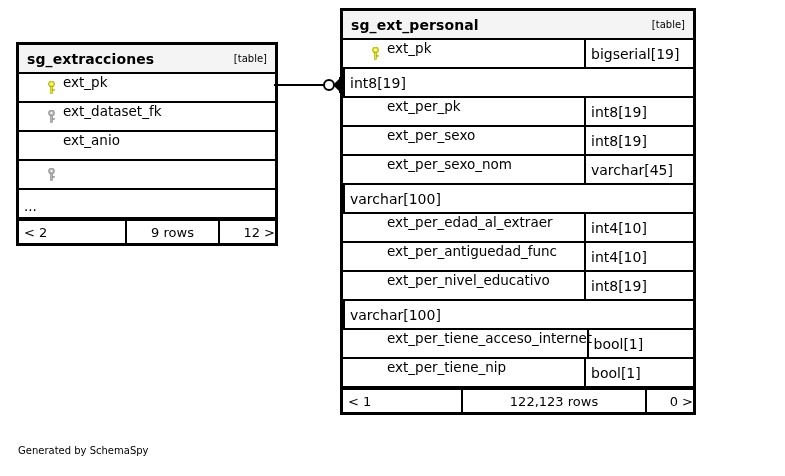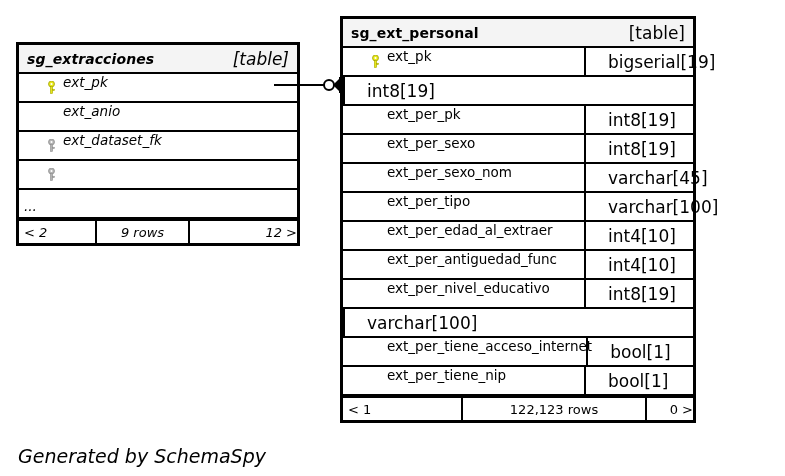--- a/index.html
+++ b/index.html
@@ -33,21 +33,21 @@
     height: 29px;
     padding: 0 8px;
   }
   .entity-title {
     font-weight: bold;
     font-size: 14px;
     letter-spacing: 0.1px;
     white-space: nowrap;
   }
   .entity-tag {
-    font-size: 17px;
+    font-size: 10px;
     white-space: nowrap;
     text-align: center;
   }
 
   .col-row {
     display: flex;
     align-items: stretch;
     border-bottom: 2px solid #000000;
     box-sizing: border-box;
     height: 29px;
@@ -61,22 +61,22 @@
     padding-left: 22px;
     font-size: 13.5px;
     white-space: nowrap;
     box-sizing: border-box;
   }
   .col-type {
     display: flex;
     align-items: center;
     box-sizing: border-box;
     border-left: 2px solid #000000;
-    padding-left: 22px;
-    font-size: 17px;
+    padding-left: 5px;
+    font-size: 14px;
     white-space: nowrap;
   }
 
   .keyslot {
     width: 20px;
     min-width: 20px;
     display: flex;
     align-items: center;
     justify-content: center;
     margin-right: 2px;
@@ -114,29 +114,28 @@
   .connector {
     position: absolute;
     pointer-events: none;
   }
 
   
   .caption {
     position: absolute;
     left: 18px;
     top: 445px;
-    font-size: 19px;
-    white-space: nowrap;
-    font-style: italic;
+    font-size: 10px;
+    white-space: nowrap;
   }
 </style>
 </head>
 <body>
 
-<div class="entity" id="left-entity" style="left:16px; top:42px; width:284px;font-style:italic;">
+<div class="entity" id="left-entity" style="left:16px; top:42px; width:262px;">
 
   <div class="entity-header">
     <span class="entity-title">sg_extracciones</span>
     <span class="entity-tag">[table]</span>
   </div>
 
   <div class="col-row">
     <div class="col-name">
       <span class="keyslot">
         <svg class="key-icon" width="11" height="13" viewBox="0 0 11 13" aria-hidden="true">
@@ -145,66 +144,66 @@
           <rect x="4.3" y="5.4" width="2.4" height="7.2" fill="#e8e817" stroke="#9a9a00" stroke-width="0.5"></rect>
           <rect x="6.5" y="8.2" width="2.1" height="1.5" fill="#e8e817" stroke="#9a9a00" stroke-width="0.5"></rect>
         </svg>
       </span>
       <span class="col-label">ext_pk</span>
     </div>
   </div>
 
   <div class="col-row">
     <div class="col-name">
-      <span class="keyslot"></span>
-      <span class="col-label">ext_anio</span>
-    </div>
-  </div>
-
-  <div class="col-row">
-    <div class="col-name">
       <span class="keyslot">
         <svg class="key-icon" width="11" height="13" viewBox="0 0 11 13" aria-hidden="true">
           <circle cx="5.5" cy="3" r="3" fill="#b3b3b3" stroke="#8a8a8a" stroke-width="0.7"></circle>
           <circle cx="5.5" cy="3" r="1.1" fill="#ffffff"></circle>
           <rect x="4.3" y="5.4" width="2.4" height="7.2" fill="#b3b3b3" stroke="#8a8a8a" stroke-width="0.5"></rect>
           <rect x="6.5" y="8.2" width="2.1" height="1.5" fill="#b3b3b3" stroke="#8a8a8a" stroke-width="0.5"></rect>
         </svg>
       </span>
       <span class="col-label">ext_dataset_fk</span>
     </div>
   </div>
 
   <div class="col-row">
     <div class="col-name">
+      <span class="keyslot"></span>
+      <span class="col-label">ext_anio</span>
+    </div>
+  </div>
+
+  <div class="col-row">
+    <div class="col-name">
       <span class="keyslot">
         <svg class="key-icon" width="11" height="13" viewBox="0 0 11 13" aria-hidden="true">
           <circle cx="5.5" cy="3" r="3" fill="#b3b3b3" stroke="#8a8a8a" stroke-width="0.7"></circle>
           <circle cx="5.5" cy="3" r="1.1" fill="#ffffff"></circle>
           <rect x="4.3" y="5.4" width="2.4" height="7.2" fill="#b3b3b3" stroke="#8a8a8a" stroke-width="0.5"></rect>
           <rect x="6.5" y="8.2" width="2.1" height="1.5" fill="#b3b3b3" stroke="#8a8a8a" stroke-width="0.5"></rect>
         </svg>
       </span>
     </div>
   </div>
 
   <div class="col-row ellipsis-row">
     <div class="col-name">
       <span class="col-label">...</span>
     </div>
   </div>
 
   <div class="entity-footer">
     <div class="foot-prev" style="width:76px;">&lt; 2</div>
-    <div class="foot-rows" style="width:95px;">9 rows</div>
+    <div class="foot-rows" style="width:95px;margin-left:30px;">9 rows</div>
     <div class="foot-next" style="flex:1 1 auto;">12 &gt;</div>
   </div>
 </div>
 
-<div class="entity" id="right-entity" style="left:340px; top:16px; width:356px;">
+<div class="entity" id="right-entity" style="left:340px; top:8px; width:356px;">
 
   <div class="entity-header">
     <span class="entity-title">sg_ext_personal</span>
     <span class="entity-tag">[table]</span>
   </div>
 
   <div class="col-row">
     <div class="col-name">
       <span class="keyslot">
         <svg class="key-icon" width="11" height="13" viewBox="0 0 11 13" aria-hidden="true">
@@ -241,24 +240,20 @@
 
   <div class="col-row">
     <div class="col-name">
       <span class="keyslot"></span>
       <span class="col-label">ext_per_sexo_nom</span>
     </div>
     <div class="col-type" style="width:109px;">varchar[45]</div>
   </div>
 
   <div class="col-row">
-    <div class="col-name">
-      <span class="keyslot"></span>
-      <span class="col-label">ext_per_tipo</span>
-    </div>
     <div class="col-type" style="width:109px;">varchar[100]</div>
   </div>
 
   <div class="col-row">
     <div class="col-name">
       <span class="keyslot"></span>
       <span class="col-label">ext_per_edad_al_extraer</span>
     </div>
     <div class="col-type" style="width:109px;">int4[10]</div>
   </div>

